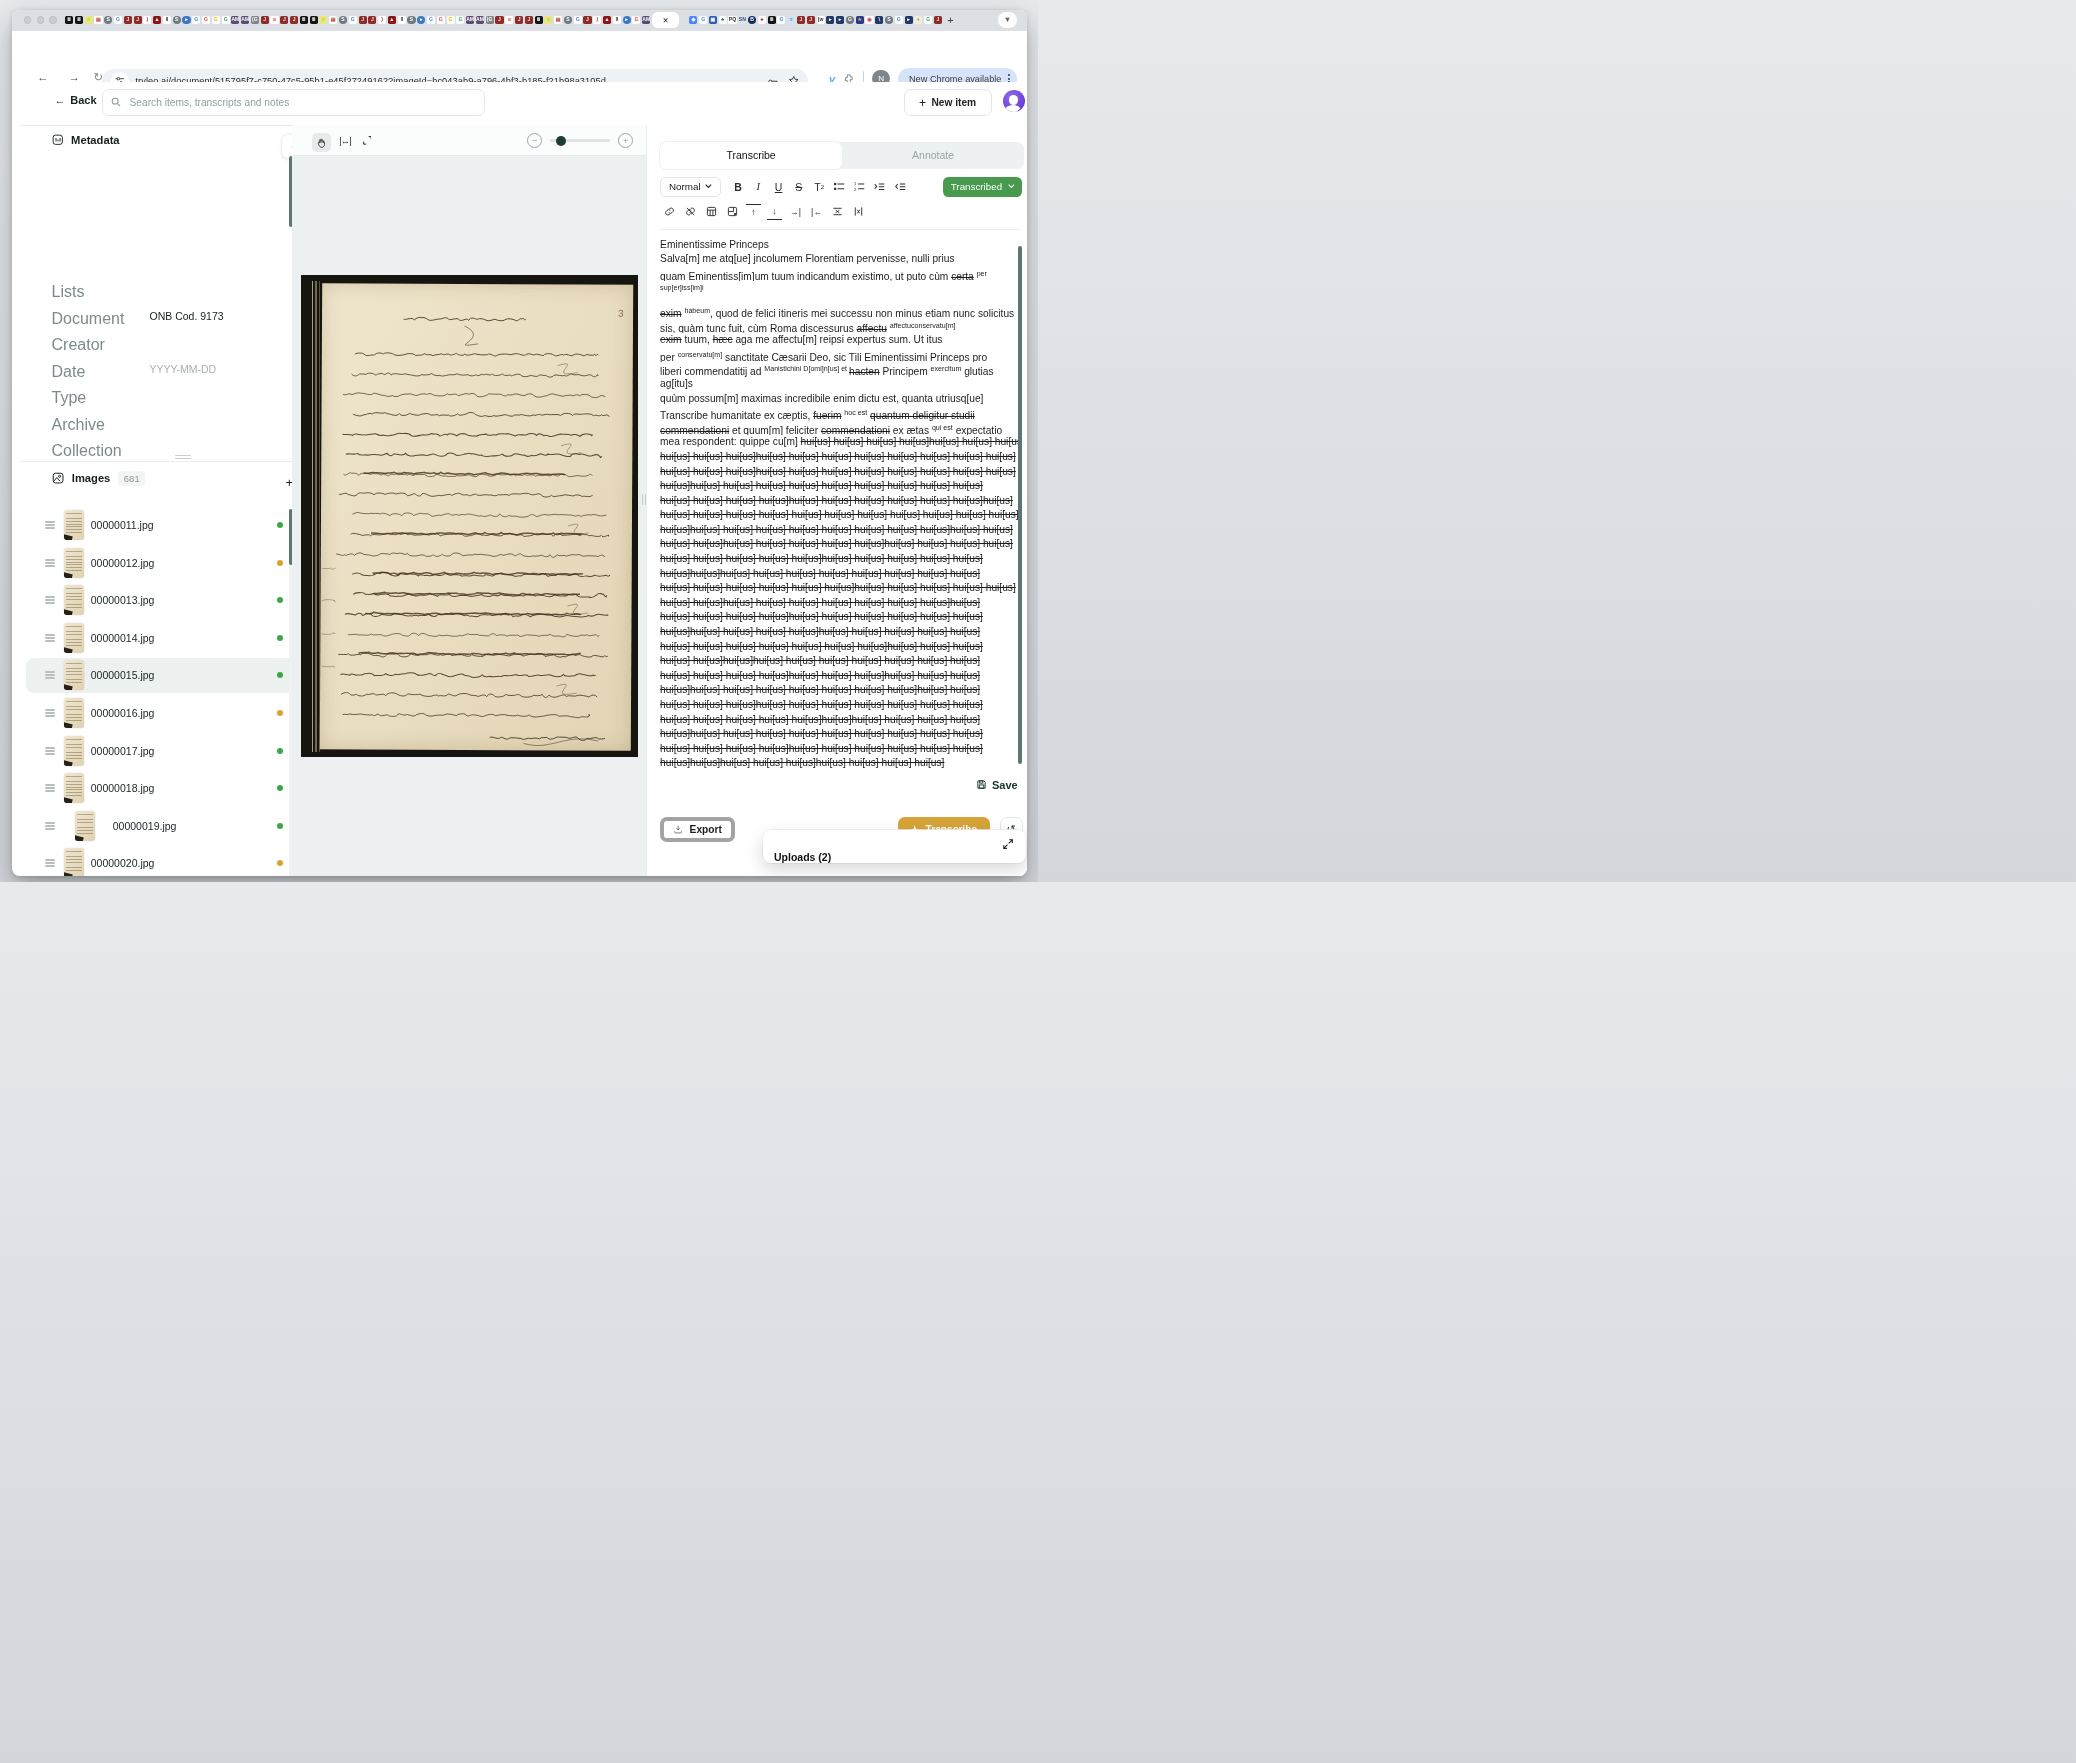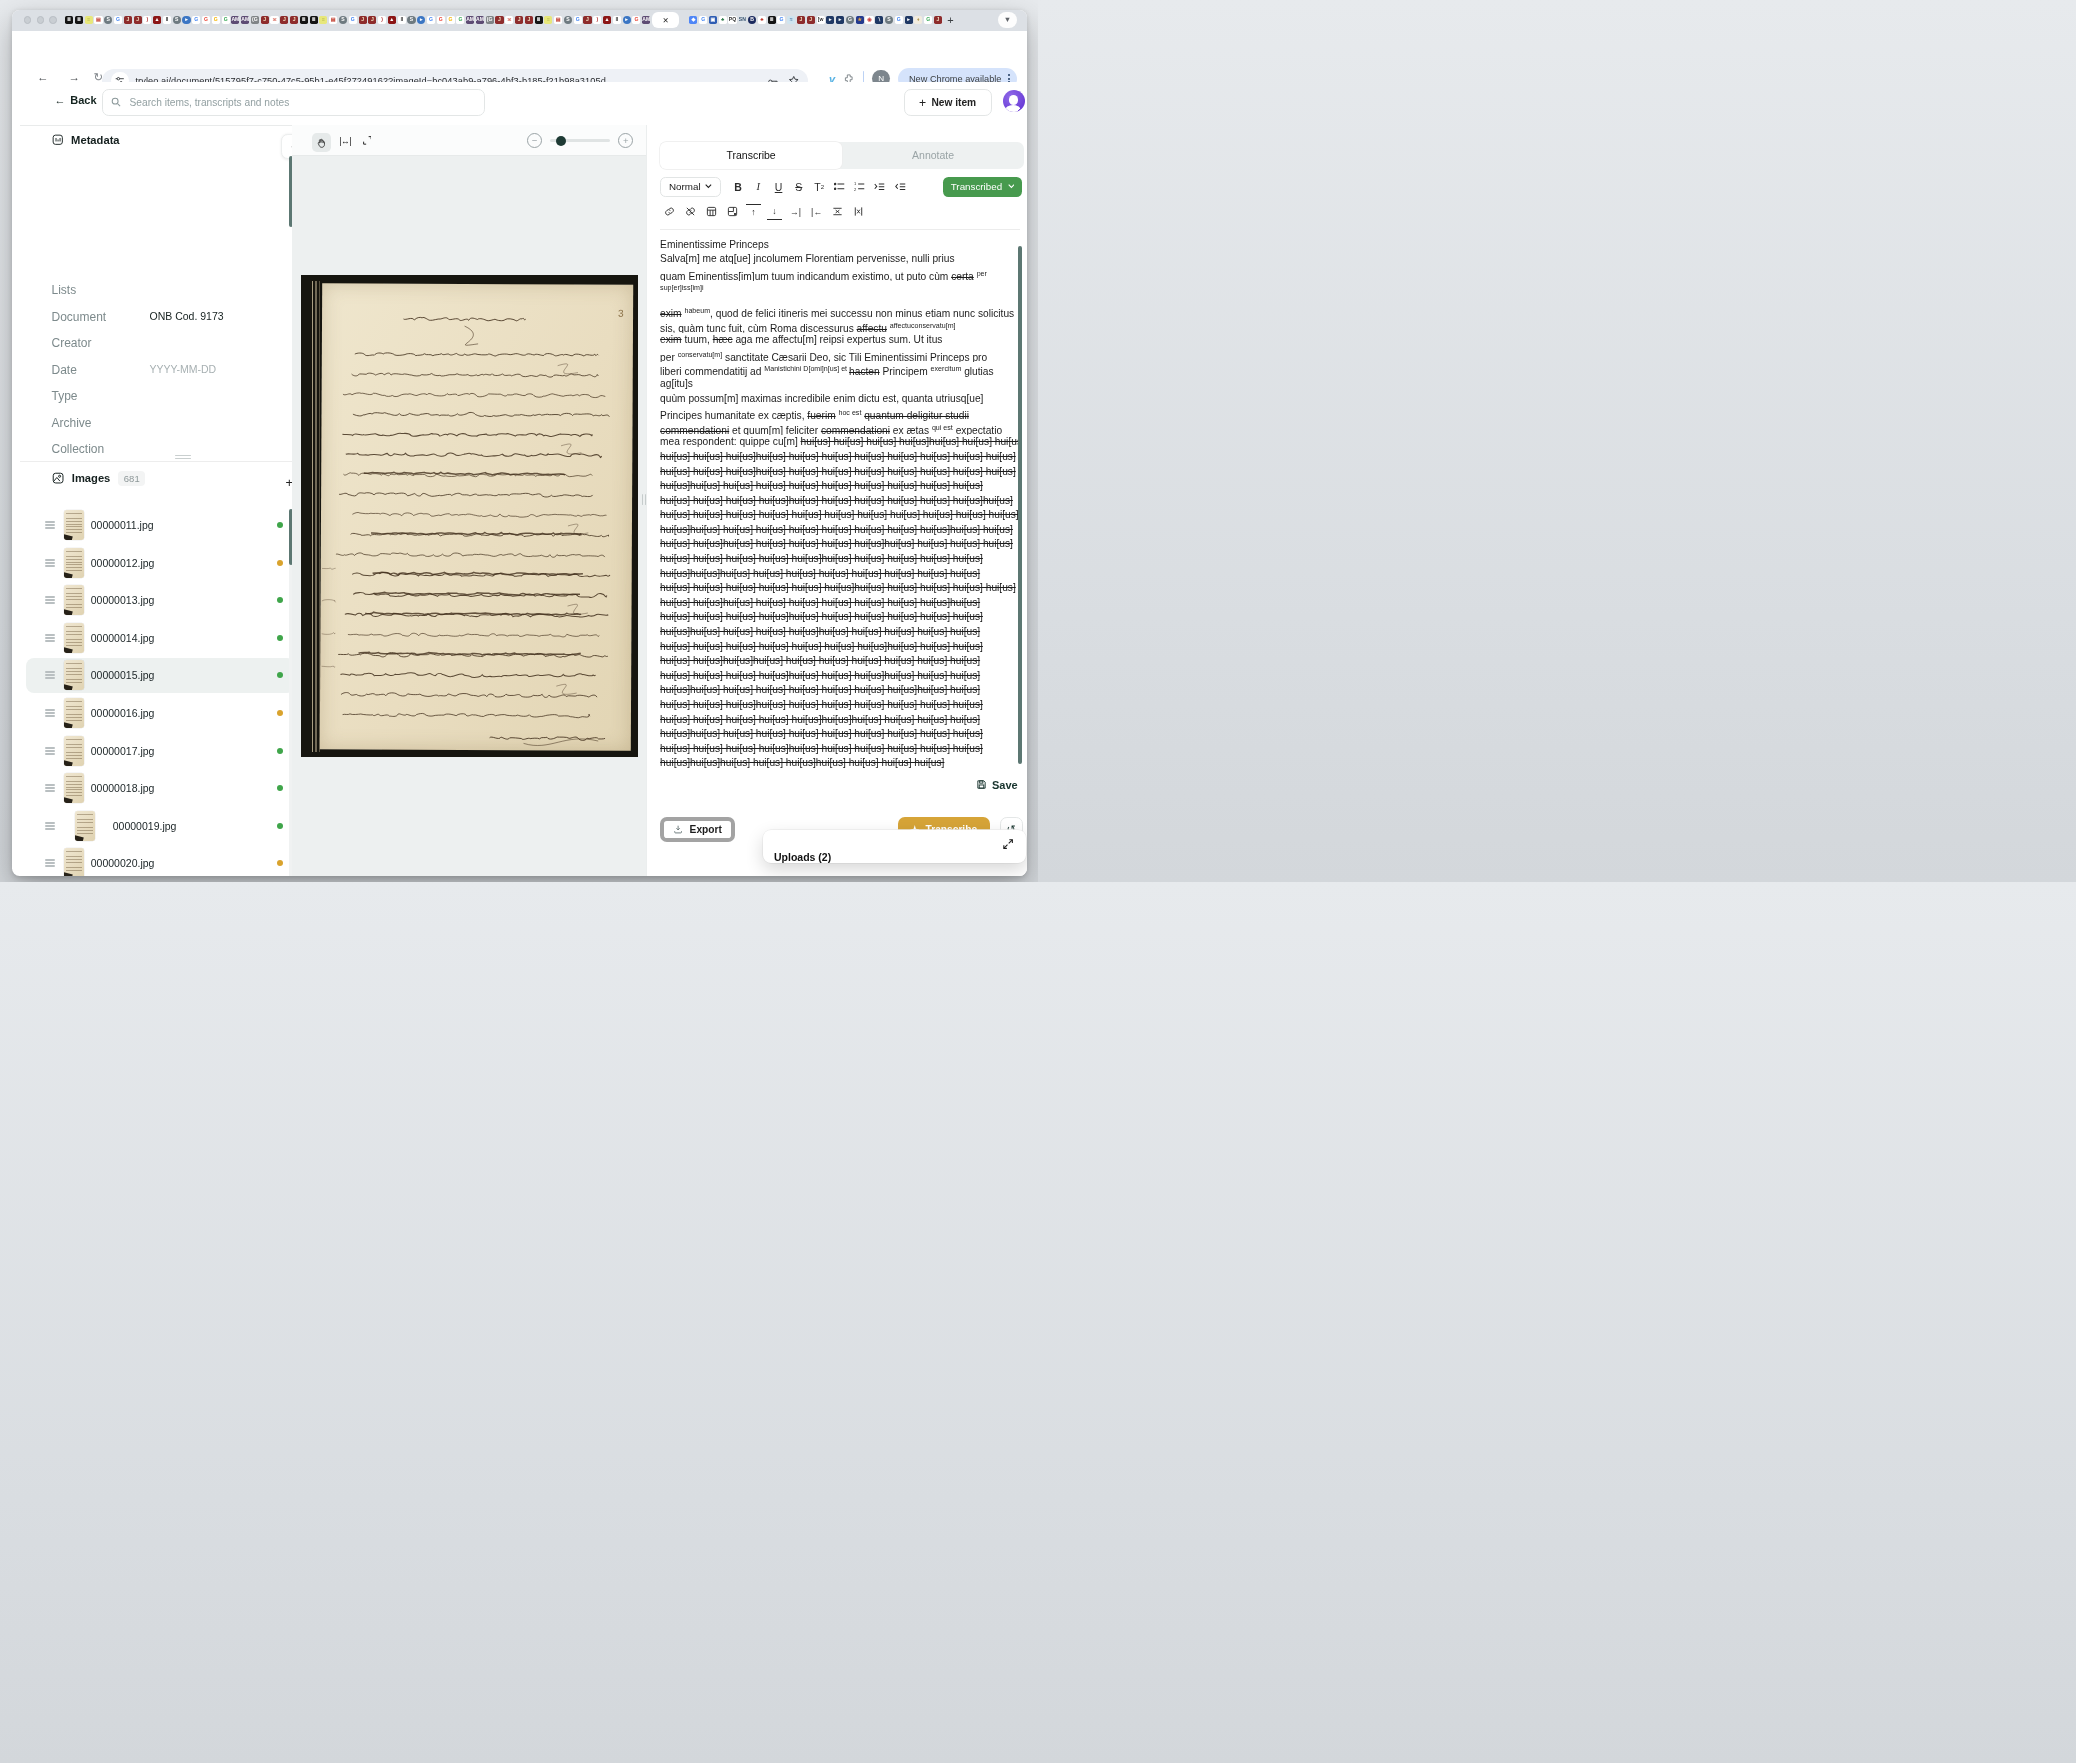--- a/index.html
+++ b/index.html
@@ -39,21 +39,21 @@
   .searchbox input::placeholder{color:#93a0a2;}
   .newitem{position:absolute;left:892px;top:7.5px;width:88px;height:27px;border:1px solid #e3e6e6;border-radius:6.8px;box-sizing:border-box;display:flex;align-items:center;justify-content:center;gap:5.4px;font-size:10.2px;font-weight:bold;color:#222;background:#fff;}
   .uavatar{position:absolute;left:991px;top:8.8px;width:22px;height:22px;border-radius:50%;background:radial-gradient(circle at 35% 30%,#8f6ae8,#6d3fd8 70%);overflow:hidden;}
   .uavatar .hd{position:absolute;left:6.1px;top:4.8px;width:9.5px;height:9.5px;border-radius:50%;background:#fff;}
   .uavatar .bd{position:absolute;left:2.7px;top:15px;width:16.3px;height:11px;border-radius:50%;background:#fff;}
   
   .main{position:absolute;left:0;top:115px;width:100%;bottom:0;}
   .sidebar{position:absolute;left:0;top:0;width:280px;height:100%;background:#fff;border-top:0.7px solid #e9ebeb;margin-left:8px;}
   .shead{position:absolute;left:32px;display:flex;align-items:center;gap:8.1px;font-size:11.2px;font-weight:bold;color:#15201f;}
   .collapsebtn{position:absolute;left:261px;top:8.1px;width:23px;height:23px;background:#fff;border:0.7px solid #eceeee;border-radius:6.8px;box-shadow:0 0.7px 2.7px rgba(0,0,0,.08);display:flex;align-items:center;justify-content:center;color:#222;font-size:10.2px;}
-  .mfield{position:absolute;left:32px;font-size:12px;color:#7d8a8c;}
+  .mfield{position:absolute;left:32px;font-size:16px;color:#7d8a8c;}
   .mvalue{position:absolute;left:130px;font-size:10.5px;color:#15201f;}
   .mvalue.ph{color:#a7b0b2;}
   .vthumbbar{position:absolute;width:4.1px;border-radius:2px;background:#5c7772;}
   .vtrack{position:absolute;width:4.1px;border-radius:2px;background:#f0f2f2;}
   .divider-handle{position:absolute;left:155px;top:328px;width:16.3px;}
   .divider-handle i{display:block;height:1.4px;background:#c9cfcf;border-radius:1.4px;margin:1.4px 0;}
   .srule{position:absolute;left:0;top:335px;width:280px;height:0.7px;background:#ededed;}
   .countbadge{background:#f3f4f4;color:#8e9899;font-size:9.5px;border-radius:4.1px;padding:2px 5.4px;font-weight:normal;}
   .addimg{position:absolute;left:266px;top:349px;font-size:13px;color:#222;}
   .imgrow{position:absolute;left:6.8px;width:269px;height:35px;display:flex;align-items:center;border-radius:8.1px;}
@@ -636,21 +636,21 @@
             <div class="eline"><span>Salva[m] me atq[ue] jncolumem Florentiam pervenisse, nulli prius</span></div>
             <div class="eline"><span>quam Eminentiss[im]um tuum indicandum existimo, ut puto cùm </span><span class="st">certa</span><span> </span><span class="sup">per</span></div>
             <div class="eline"><span class="sup">sup[er]iss[im]i</span></div>
             <div class="eline gap"><span class="st">exim</span><span> </span><span class="sup">habeum</span><span>, quod de felici itineris mei successu non minus etiam nunc solicitus</span></div>
             <div class="eline"><span>sis, quàm tunc fuit, cùm Roma discessurus </span><span class="st">affectu</span><span> </span><span class="sup">affectuconservatu[m]</span></div>
             <div class="eline"><span class="st">exim</span><span> tuum, </span><span class="st">hæc</span><span> aga me affectu[m] reipsi expertus sum. Ut itus</span></div>
             <div class="eline"><span>per </span><span class="sup">conservatu[m]</span><span> sanctitate Cæsarii Deo, sic Tili Eminentissimi Princeps pro</span></div>
             <div class="eline"><span>liberi commendatitij ad </span><span class="sup">Manistichini D[omi]n[us] et </span><span class="st">hacten</span><span> Principem </span><span class="sup">exercitum</span><span> glutias</span></div>
             <div class="eline"><span>ag[itu]s</span></div>
             <div class="eline"><span>quùm possum[m] maximas incredibile enim dictu est, quanta utriusq[ue]</span></div>
-            <div class="eline"><span>Principes humanitate ex cæptis, </span><span class="st">fuerim</span><span> </span><span class="sup">hoc est</span><span> </span><span class="st">quantum deligitur studii</span></div>
+            <div class="eline"><span>Transcribe humanitate ex cæptis, </span><span class="st">fuerim</span><span> </span><span class="sup">hoc est</span><span> </span><span class="st">quantum deligitur studii</span></div>
             <div class="eline"><span class="st">commendationi</span><span> et quum[m] feliciter </span><span class="st">commendationi</span><span> ex ætas </span><span class="sup">qui est</span><span> expectatio</span></div>
             <div class="eline"><span>mea respondent: quippe cu[m] </span><span class="st">hui[us] hui[us] hui[us] hui[us]hui[us] hui[us] hui[us]</span></div>
             <div class="eline"><span class="st">hui[us] hui[us] hui[us]hui[us] hui[us] hui[us] hui[us] hui[us] hui[us] hui[us] hui[us]</span></div>
             <div class="eline"><span class="st">hui[us] hui[us] hui[us]hui[us] hui[us] hui[us] hui[us] hui[us] hui[us] hui[us] hui[us]</span></div>
             <div class="eline"><span class="st">hui[us]hui[us] hui[us] hui[us] hui[us] hui[us] hui[us] hui[us] hui[us] hui[us]</span></div>
             <div class="eline"><span class="st">hui[us] hui[us] hui[us] hui[us]hui[us] hui[us] hui[us] hui[us] hui[us] hui[us]hui[us]</span></div>
             <div class="eline"><span class="st">hui[us] hui[us] hui[us] hui[us] hui[us] hui[us] hui[us] hui[us] hui[us] hui[us] hui[us]</span></div>
             <div class="eline"><span class="st">hui[us]hui[us] hui[us] hui[us] hui[us] hui[us] hui[us] hui[us] hui[us]hui[us] hui[us]</span></div>
             <div class="eline"><span class="st">hui[us] hui[us]hui[us] hui[us] hui[us] hui[us] hui[us]hui[us] hui[us] hui[us] hui[us]</span></div>
             <div class="eline"><span class="st">hui[us] hui[us] hui[us] hui[us] hui[us]hui[us] hui[us] hui[us] hui[us] hui[us]</span></div>

